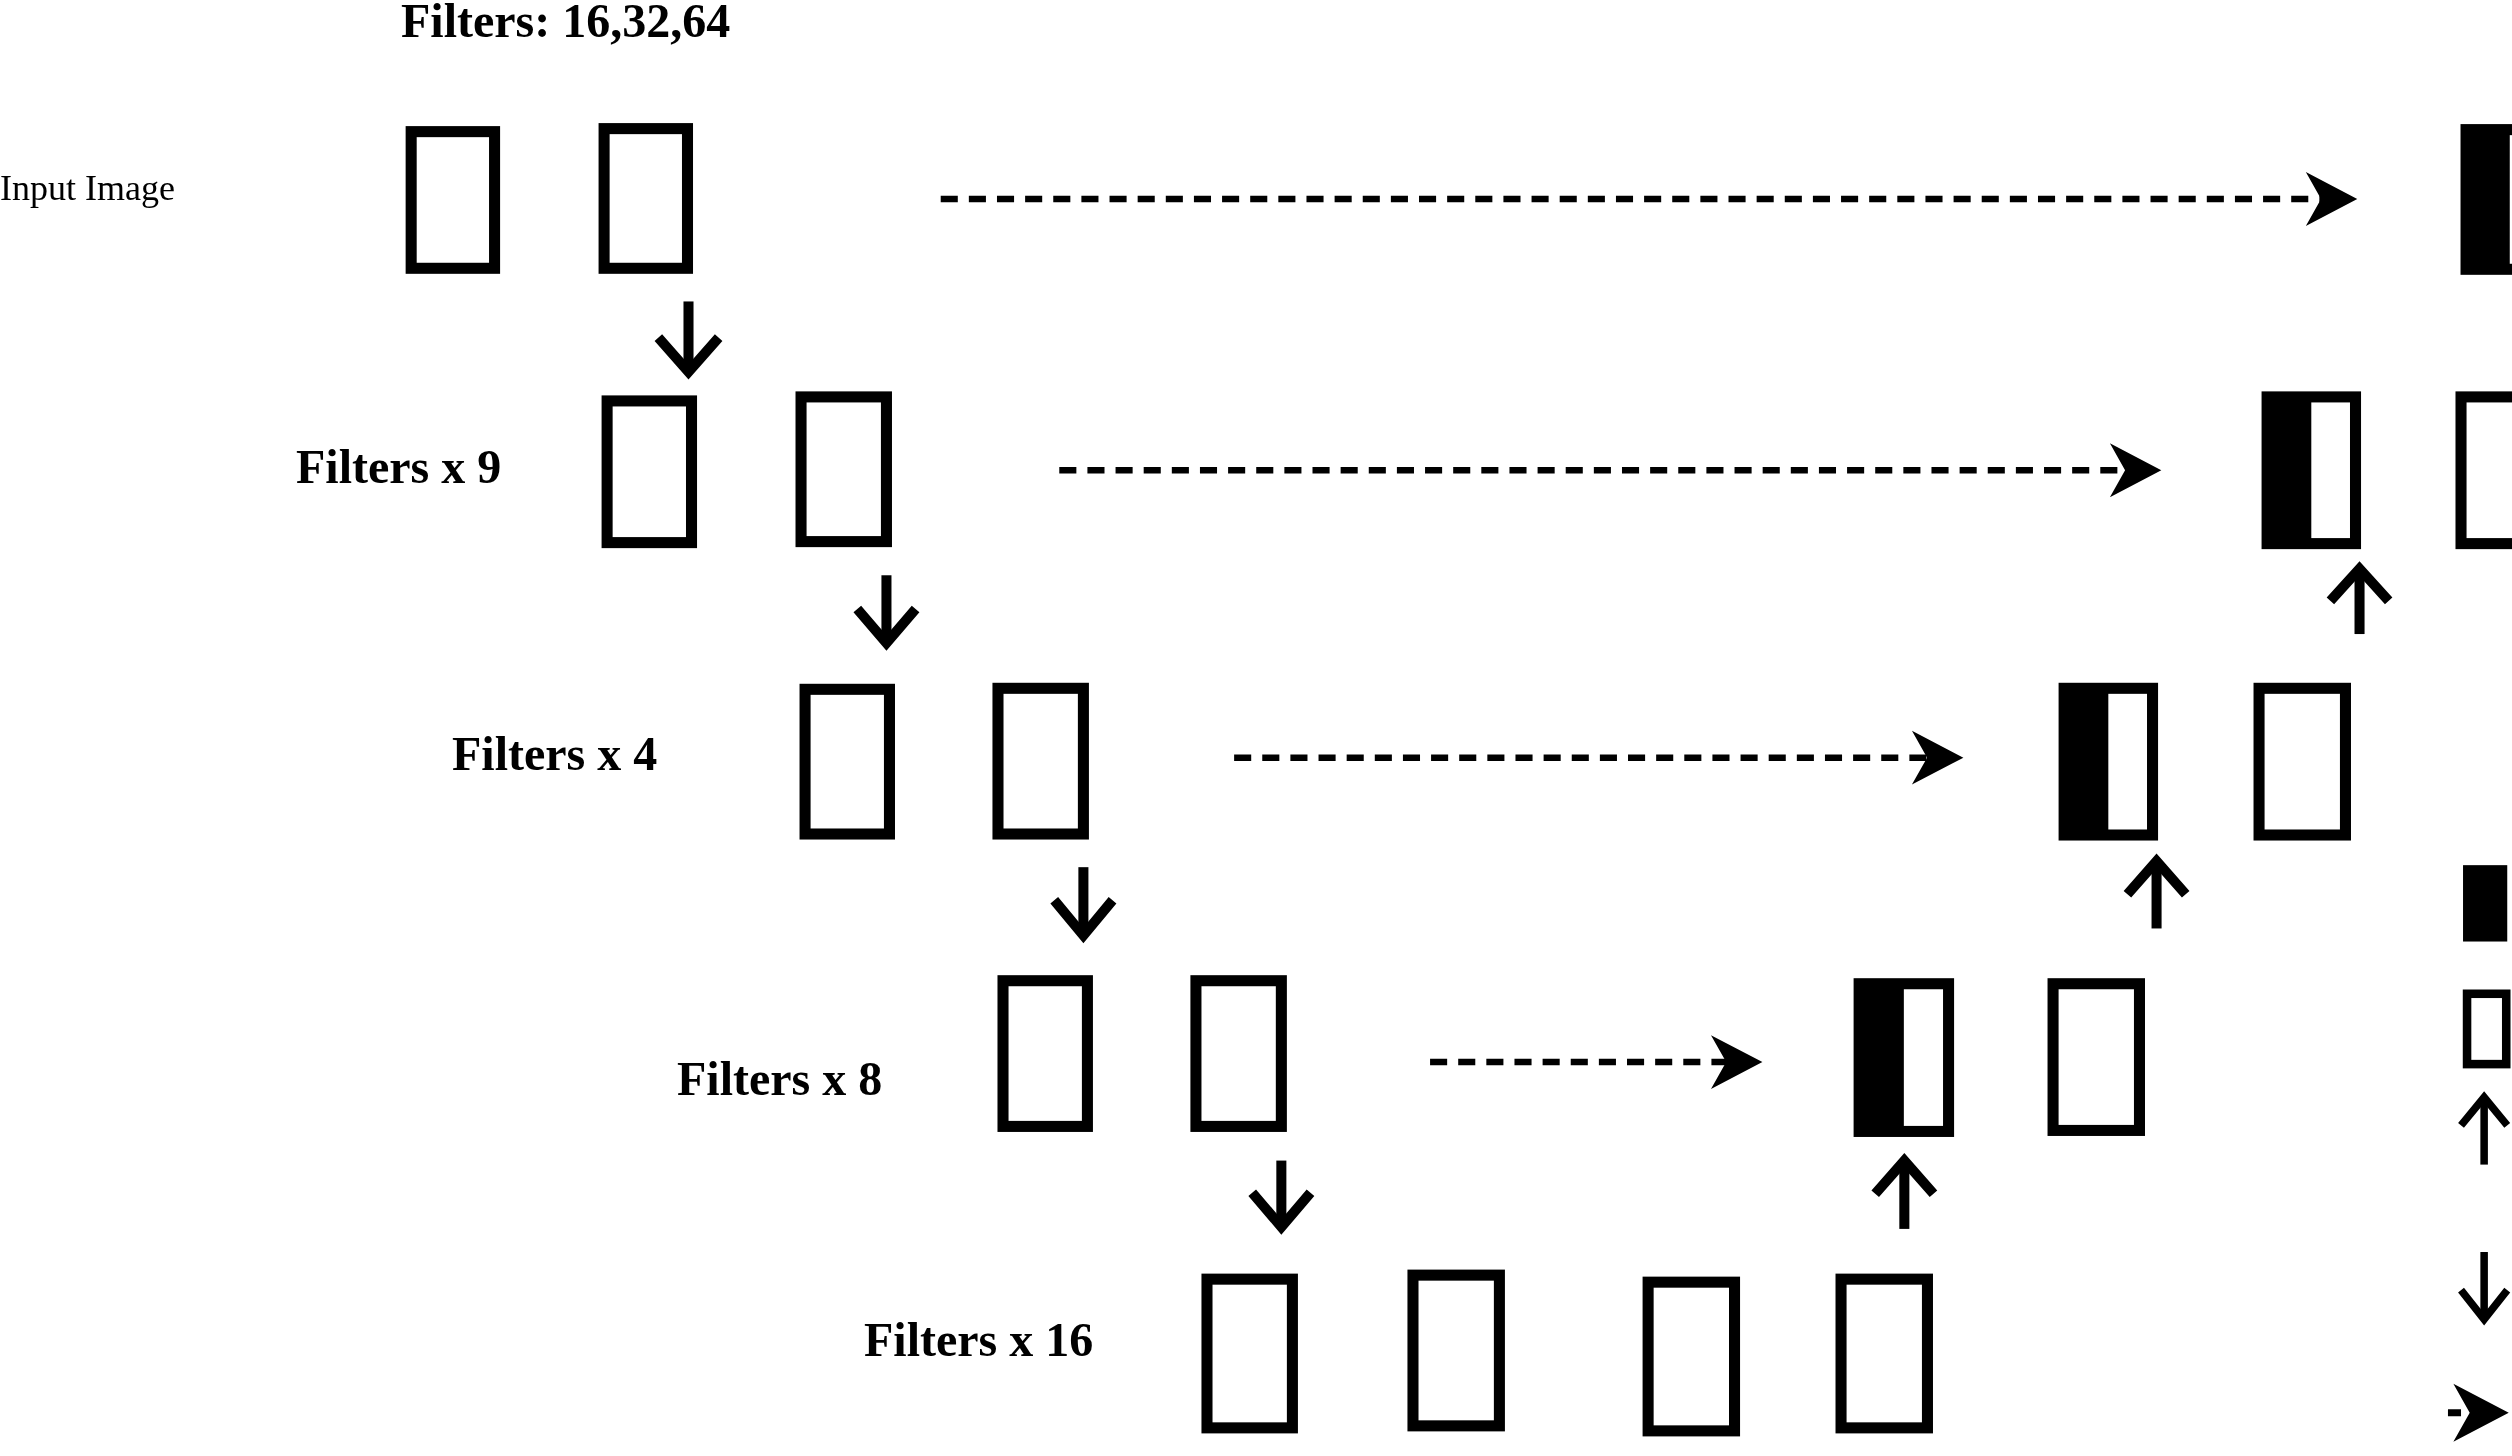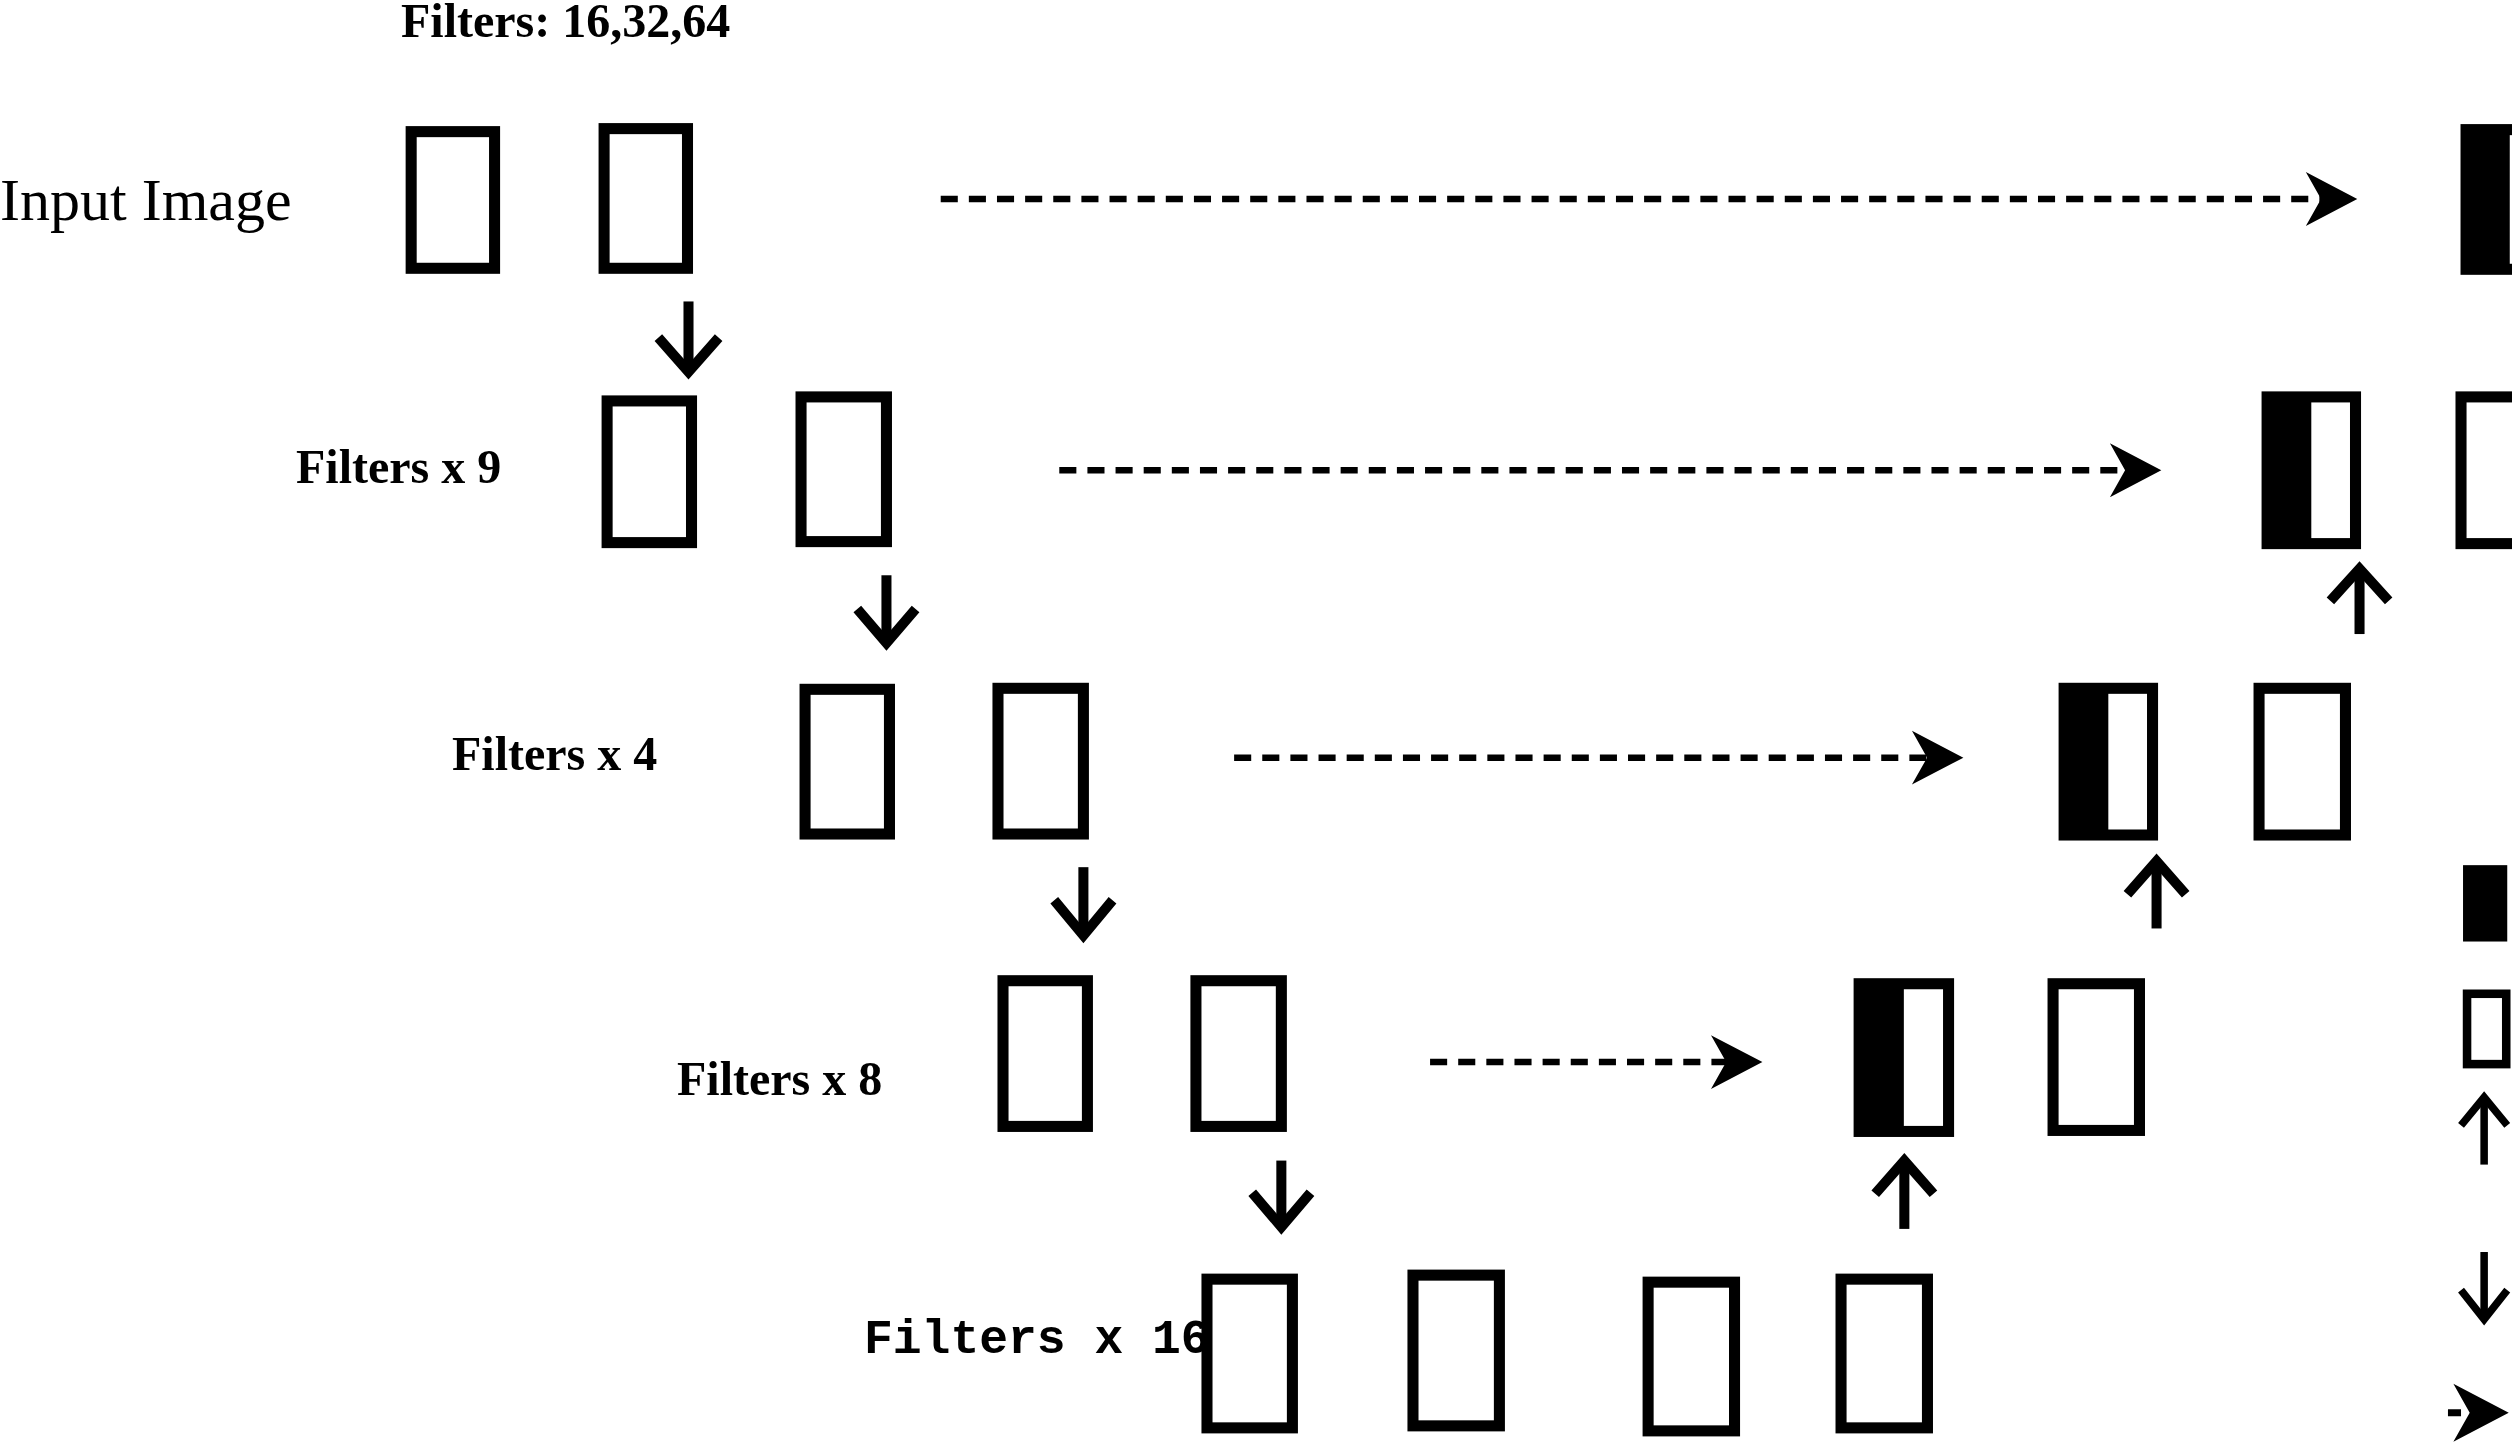--- a/index.html
+++ b/index.html
@@ -1,21 +1,21 @@
 <!DOCTYPE html>
 <html style="font-size:8px"><head>
 <meta charset="utf-8">
 <style>
   html,body{margin:0;padding:0;background:#ffffff;}
   body{width:3457px;height:1456px;position:relative;overflow:hidden;
        font-family:"Liberation Serif","DejaVu Serif",serif;color:#000;}
   #stage{position:absolute;left:0;top:0;width:3457px;height:1456px;}
   svg.layer{position:absolute;left:0;top:0;width:3457px;height:1456px;}
   .lbl{position:absolute;white-space:nowrap;line-height:1;}
-  .lbl-plain{font-weight:400;font-size:60px;text-align:center;}
+  .lbl-plain{font-weight:400;font-size:36px;text-align:center;}
   .lbl-bold{font-weight:700;font-size:48px;}
 </style>
 </head>
 <body>
 
 <div id="stage">
 
   <svg class="layer" viewBox="0 0 6880 2898" xmlns="http://www.w3.org/2000/svg">
     <defs>
       <marker id="solidhead" viewBox="0 0 12 12" refX="9" refY="6" markerWidth="7" markerHeight="7" orient="auto-start-reverse">
@@ -144,16 +144,16 @@
   <div class="lbl lbl-bold" style="left:401px;top:-3px;">Filters: 16,32,64</div>
 
   <div class="lbl lbl-plain" style="left:0px;top:170px;">Input Image</div>
 
   <div class="lbl lbl-bold" style="left:296px;top:443px;">Filters x 9</div>
 
   <div class="lbl lbl-bold" style="left:452px;top:730px;font-family:Liberation Serif, serif;">Filters x 4</div>
 
   <div class="lbl lbl-bold" style="left:677px;top:1023px;margin-top:32px;">Filters x 8</div>
 
-  <div class="lbl lbl-bold" style="left:864px;top:1316px;font-family:Liberation Mono, monospace;">Filters x 16</div>
+  <div class="lbl lbl-bold" style="left:864px;top:1316px;">Filters x 16</div>
 
 </div>
 
 
 </body></html>

